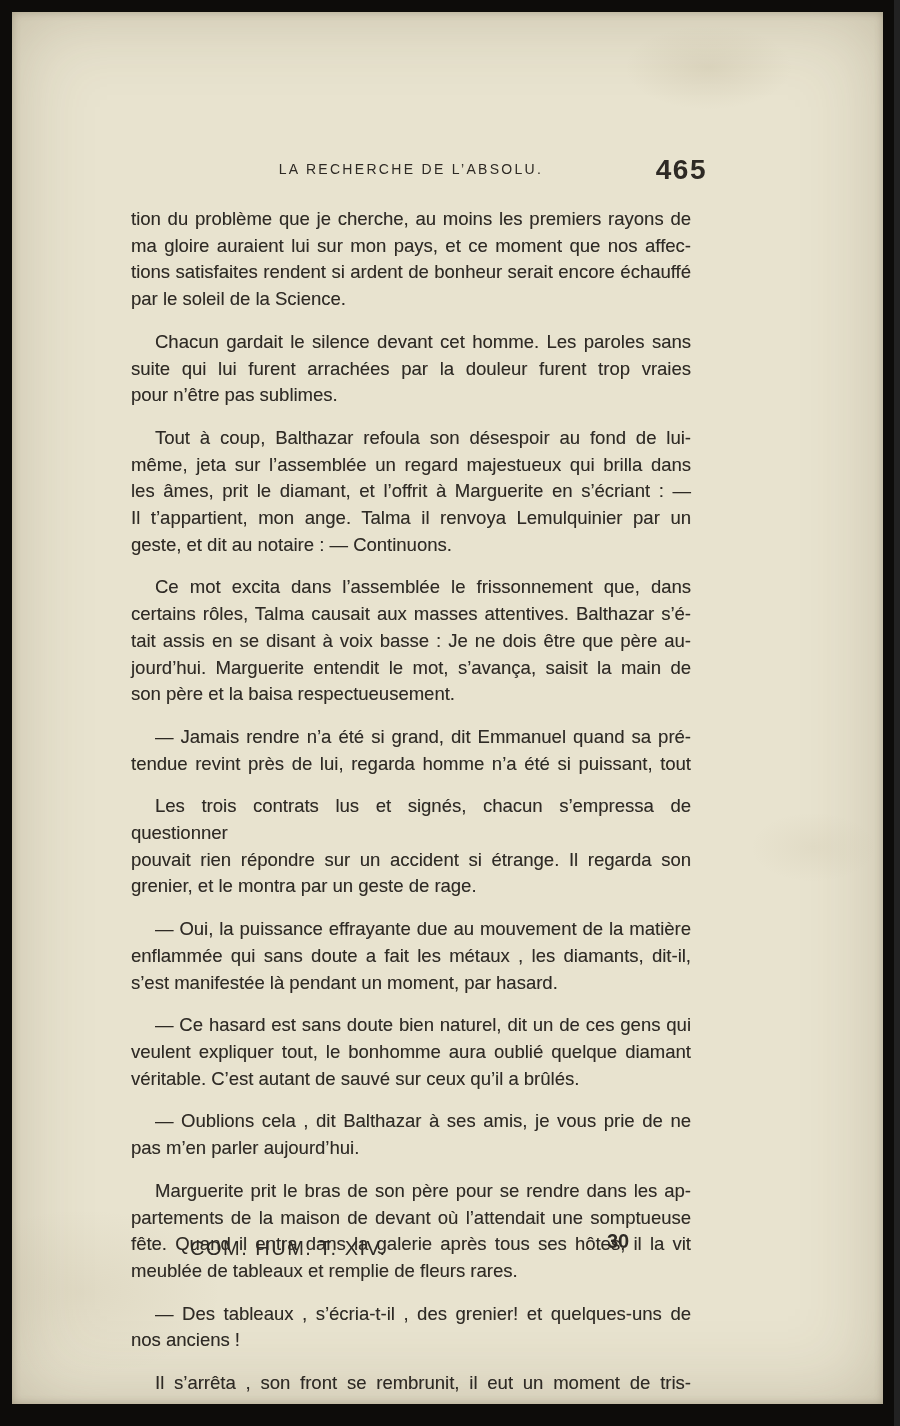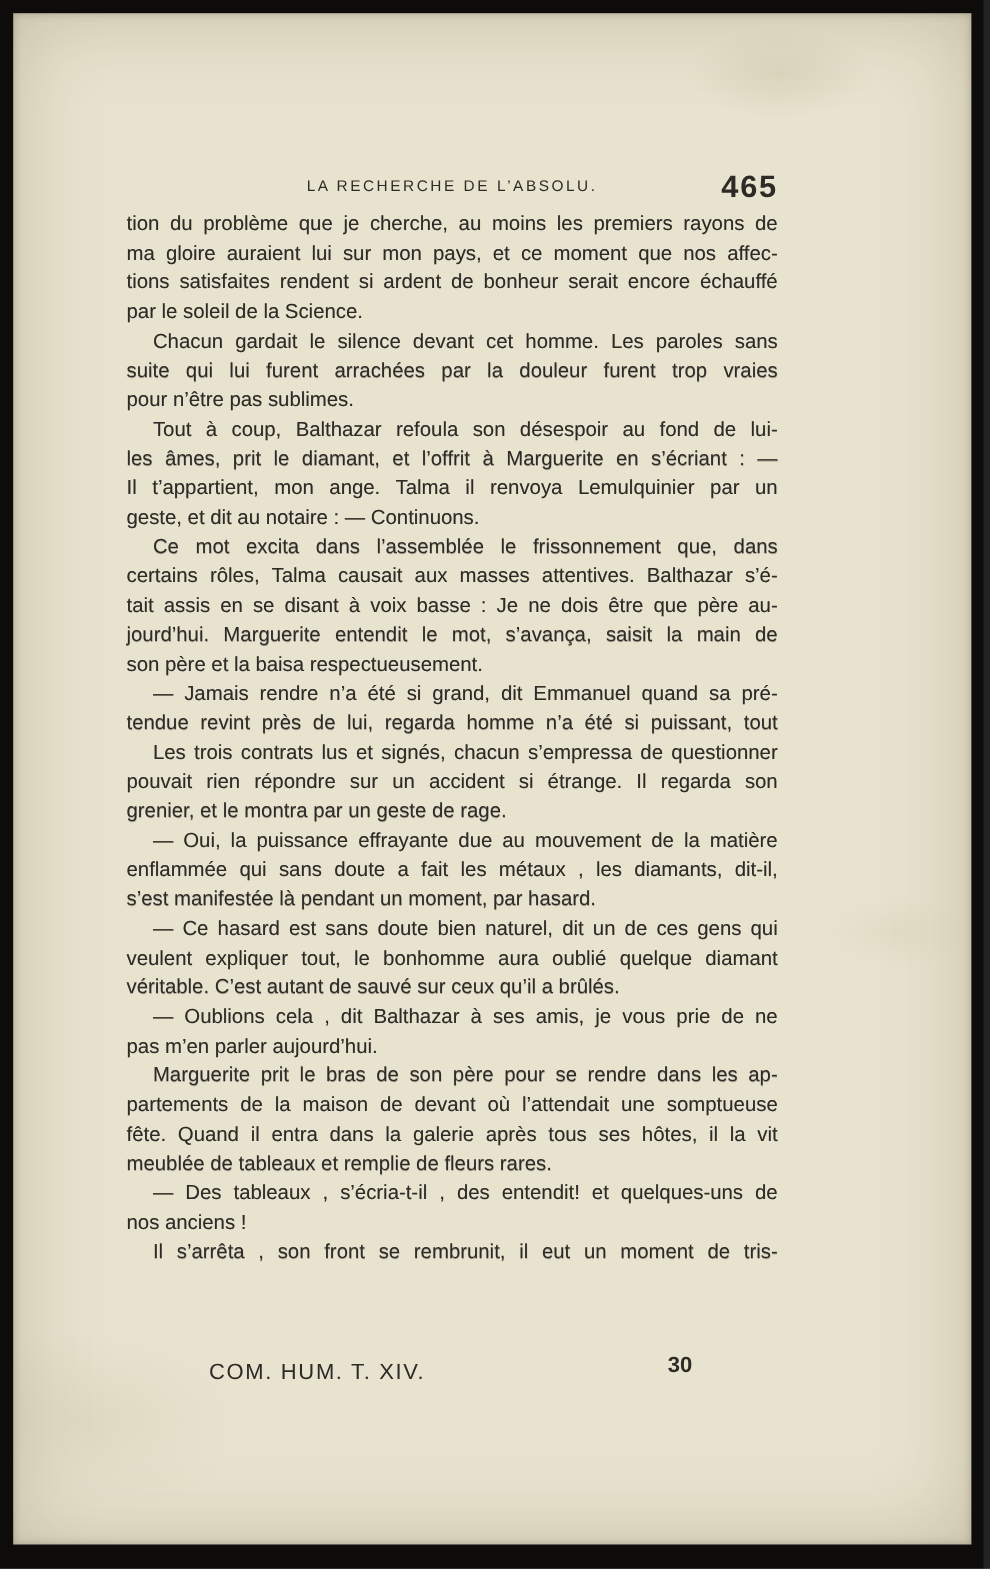--- a/index.html
+++ b/index.html
@@ -66,21 +66,21 @@
   .body-text {
     position: absolute;
     left: 103px;
     top: 178px;
     width: 592px;
     font-size: 18.5px;
     line-height: 26.7px;
     color: var(--ink, #2e2a25);
     text-shadow: 0.2px 0.2px 0 rgba(46, 42, 37, 0.35);
   }
-  .para { margin: 0; }
+  .para { margin: 16px; }
   .para.indent .line:first-child { text-indent: 24px; }
   .line {
     display: block;
     text-align: justify;
   }
   .line.just {
     text-align-last: justify;
   }
   .page-footer {
     position: absolute;
@@ -124,20 +124,21 @@
           <span class="line just">tions satisfaites rendent si ardent de bonheur serait encore échauffé</span>
           <span class="line">par le soleil de la Science.</span>
         </p>
         <p class="para indent">
           <span class="line just">Chacun gardait le silence devant cet homme. Les paroles sans</span>
           <span class="line just">suite qui lui furent arrachées par la douleur furent trop vraies</span>
           <span class="line">pour n’être pas sublimes.</span>
         </p>
         <p class="para indent">
           <span class="line just">Tout à coup, Balthazar refoula son désespoir au fond de lui-</span>
+          <span class="line just">même, jeta sur l’assemblée un regard majestueux qui brilla dans</span>
           <span class="line just">les âmes, prit le diamant, et l’offrit à Marguerite en s’écriant : —</span>
           <span class="line just">Il t’appartient, mon ange. Talma il renvoya Lemulquinier par un</span>
           <span class="line">geste, et dit au notaire : — Continuons.</span>
         </p>
         <p class="para indent">
           <span class="line just">Ce mot excita dans l’assemblée le frissonnement que, dans</span>
           <span class="line just">certains rôles, Talma causait aux masses attentives. Balthazar s’é-</span>
           <span class="line just">tait assis en se disant à voix basse : Je ne dois être que père au-</span>
           <span class="line just">jourd’hui. Marguerite entendit le mot, s’avança, saisit la main de</span>
           <span class="line">son père et la baisa respectueusement.</span>
@@ -165,21 +166,21 @@
           <span class="line just">— Oublions cela , dit Balthazar à ses amis, je vous prie de ne</span>
           <span class="line">pas m’en parler aujourd’hui.</span>
         </p>
         <p class="para indent">
           <span class="line just">Marguerite prit le bras de son père pour se rendre dans les ap-</span>
           <span class="line just">partements de la maison de devant où l’attendait une somptueuse</span>
           <span class="line just">fête. Quand il entra dans la galerie après tous ses hôtes, il la vit</span>
           <span class="line">meublée de tableaux et remplie de fleurs rares.</span>
         </p>
         <p class="para indent">
-          <span class="line just">— Des tableaux , s’écria-t-il , des entendit! et quelques-uns de</span>
+          <span class="line just">— Des tableaux , s’écria-t-il , des grenier! et quelques-uns de</span>
           <span class="line">nos anciens !</span>
         </p>
         <p class="para indent">
           <span class="line just">Il s’arrêta , son front se rembrunit, il eut un moment de tris-</span>
         </p>
       </div>
 
     <div class="page-footer">
       <span class="footer-sig">COM. HUM. T. XIV.</span>
       <span class="footer-sheet">30</span>

